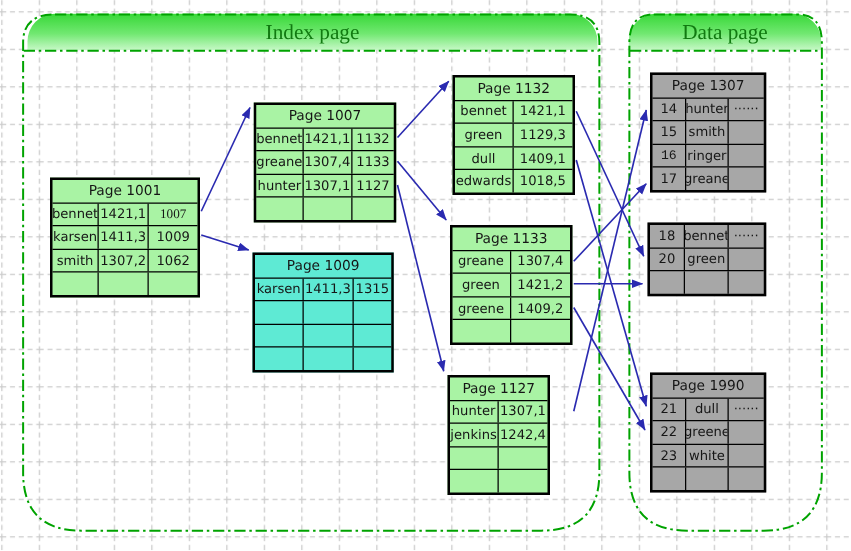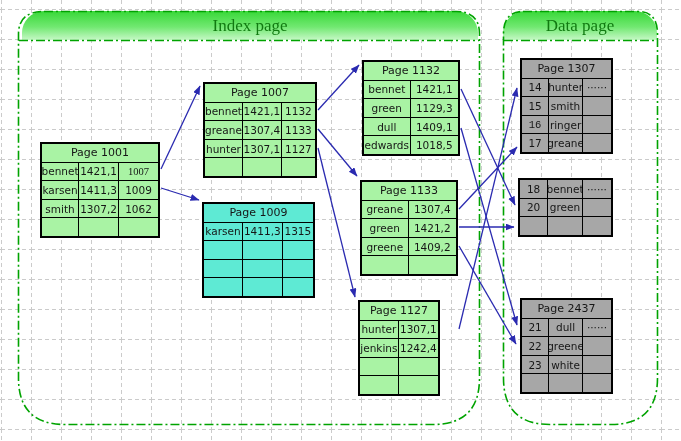--- a/index.html
+++ b/index.html
@@ -216,21 +216,21 @@
           <div class="cell" style="flex: 36 0 0px;">green</div>
           <div class="cell" style="flex: 30 0 0px;"></div>
         </div>
         <div class="row">
           <div class="cell" style="flex: 29 0 0px;"></div>
           <div class="cell" style="flex: 36 0 0px;"></div>
           <div class="cell" style="flex: 30 0 0px;"></div>
         </div>
       </div>
       <div class="tbl" style="left: 520px; top: 298px; width: 93px; background: rgb(167, 167, 167);">
-        <div class="hdr">Page 2437</div>
+        <div class="hdr">Page 1990</div>
         <div class="row">
           <div class="cell" style="flex: 28 0 0px;">21</div>
           <div class="cell" style="flex: 35 0 0px;">dull</div>
           <div class="cell" style="flex: 30 0 0px;">······</div>
         </div>
         <div class="row">
           <div class="cell" style="flex: 28 0 0px;">22</div>
           <div class="cell" style="flex: 35 0 0px;">greene</div>
           <div class="cell" style="flex: 30 0 0px;"></div>
         </div>

